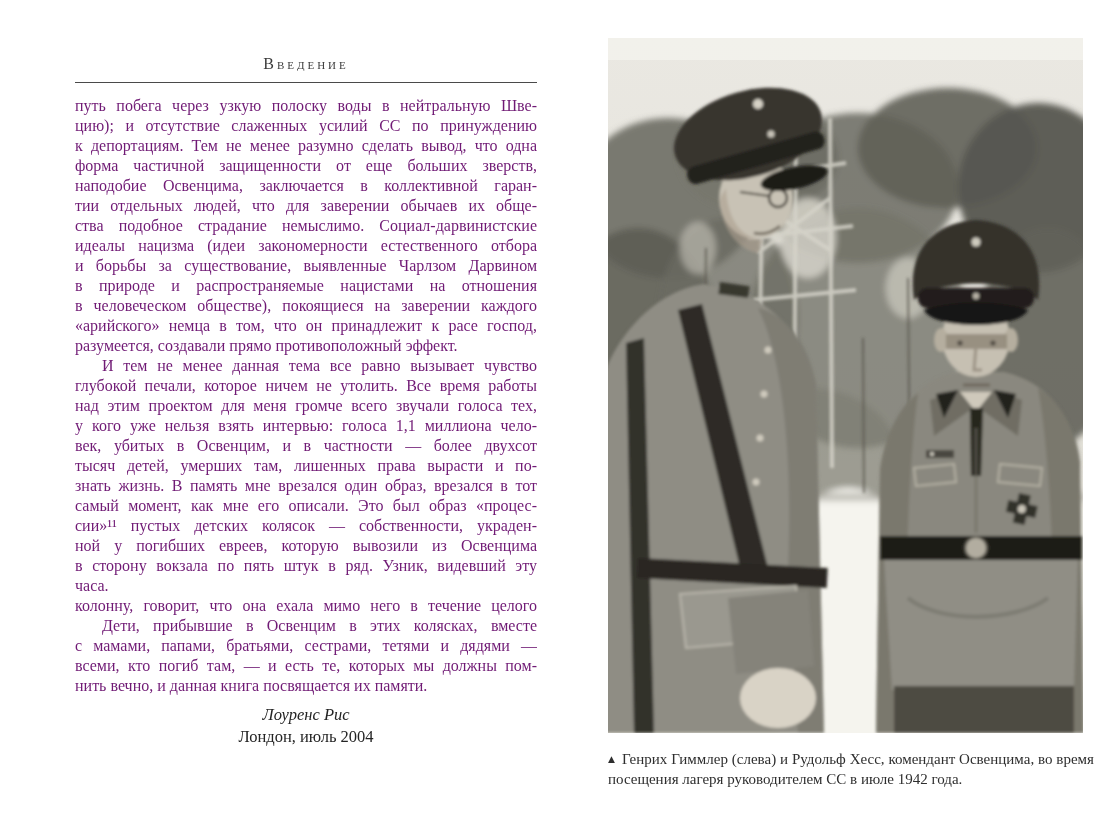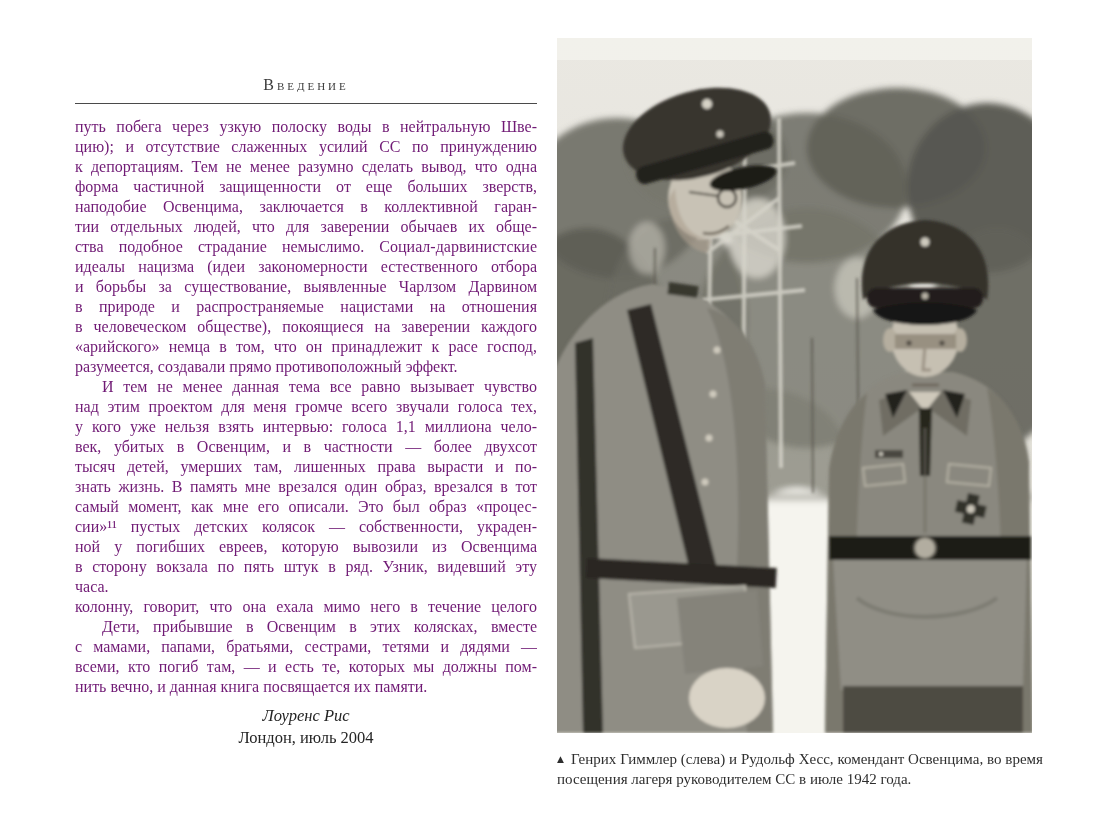--- a/index.html
+++ b/index.html
@@ -8,21 +8,21 @@
     background:#ffffff;
     font-family:"Liberation Serif","DejaVu Serif",serif;
     color:#242424;
     overflow:hidden;
     position:relative;
   }
   .spread{position:absolute;inset:0;}
 
   
   .text-page{
-    position:absolute;left:75px;top:76px;width:462px;
+    position:absolute;left:75px;top:55px;width:462px;
   }
   .running-head{
     text-align:center;
     font-variant:small-caps;
     letter-spacing:3px;
     font-size:16px;
     color:#3b3b3b;
   }
   .rule{
     margin-top:9px;
@@ -51,21 +51,21 @@
   .signature{
     margin-top:8px;
     text-align:center;
     font-size:16.5px;
     line-height:22px;
   }
   .sig-author{font-style:italic;}
 
   
   .photo-page{
-    position:absolute;left:557px;top:38px;width:475px;
+    position:absolute;left:608px;top:38px;width:475px;
   }
   .photo{
     width:475px;height:695px;
     position:relative;
     overflow:hidden;
   }
   .photo svg{display:block;width:100%;height:100%;}
   .caption{
     margin-top:16px;
     width:486px;
@@ -102,20 +102,21 @@
           <div class="tline">ства подобное страдание немыслимо. Социал-дарвинистские</div>
           <div class="tline">идеалы нацизма (идеи закономерности естественного отбора</div>
           <div class="tline">и борьбы за существование, выявленные Чарлзом Дарвином</div>
           <div class="tline">в природе и распространяемые нацистами на отношения</div>
           <div class="tline">в человеческом обществе), покоящиеся на заверении каждого</div>
           <div class="tline">«арийского» немца в том, что он принадлежит к расе господ,</div>
           <div class="tline tline-last">разумеется, создавали прямо противоположный эффект.</div>
         </div>
       <div class="para indent">
           <div class="tline">И тем не менее данная тема все равно вызывает чувство</div>
+          <div class="tline">глубокой печали, которое ничем не утолить. Все время работы</div>
           <div class="tline">над этим проектом для меня громче всего звучали голоса тех,</div>
           <div class="tline">у кого уже нельзя взять интервью: голоса 1,1 миллиона чело-</div>
           <div class="tline">век, убитых в Освенцим, и в частности — более двухсот</div>
           <div class="tline">тысяч детей, умерших там, лишенных права вырасти и по-</div>
           <div class="tline">знать жизнь. В память мне врезался один образ, врезался в тот</div>
           <div class="tline">самый момент, как мне его описали. Это был образ «процес-</div>
           <div class="tline">сии»¹¹ пустых детских колясок — собственности, украден-</div>
           <div class="tline">ной у погибших евреев, которую вывозили из Освенцима</div>
           <div class="tline">в сторону вокзала по пять штук в ряд. Узник, видевший эту</div>
           <div class="tline tline-last">часа.</div>

